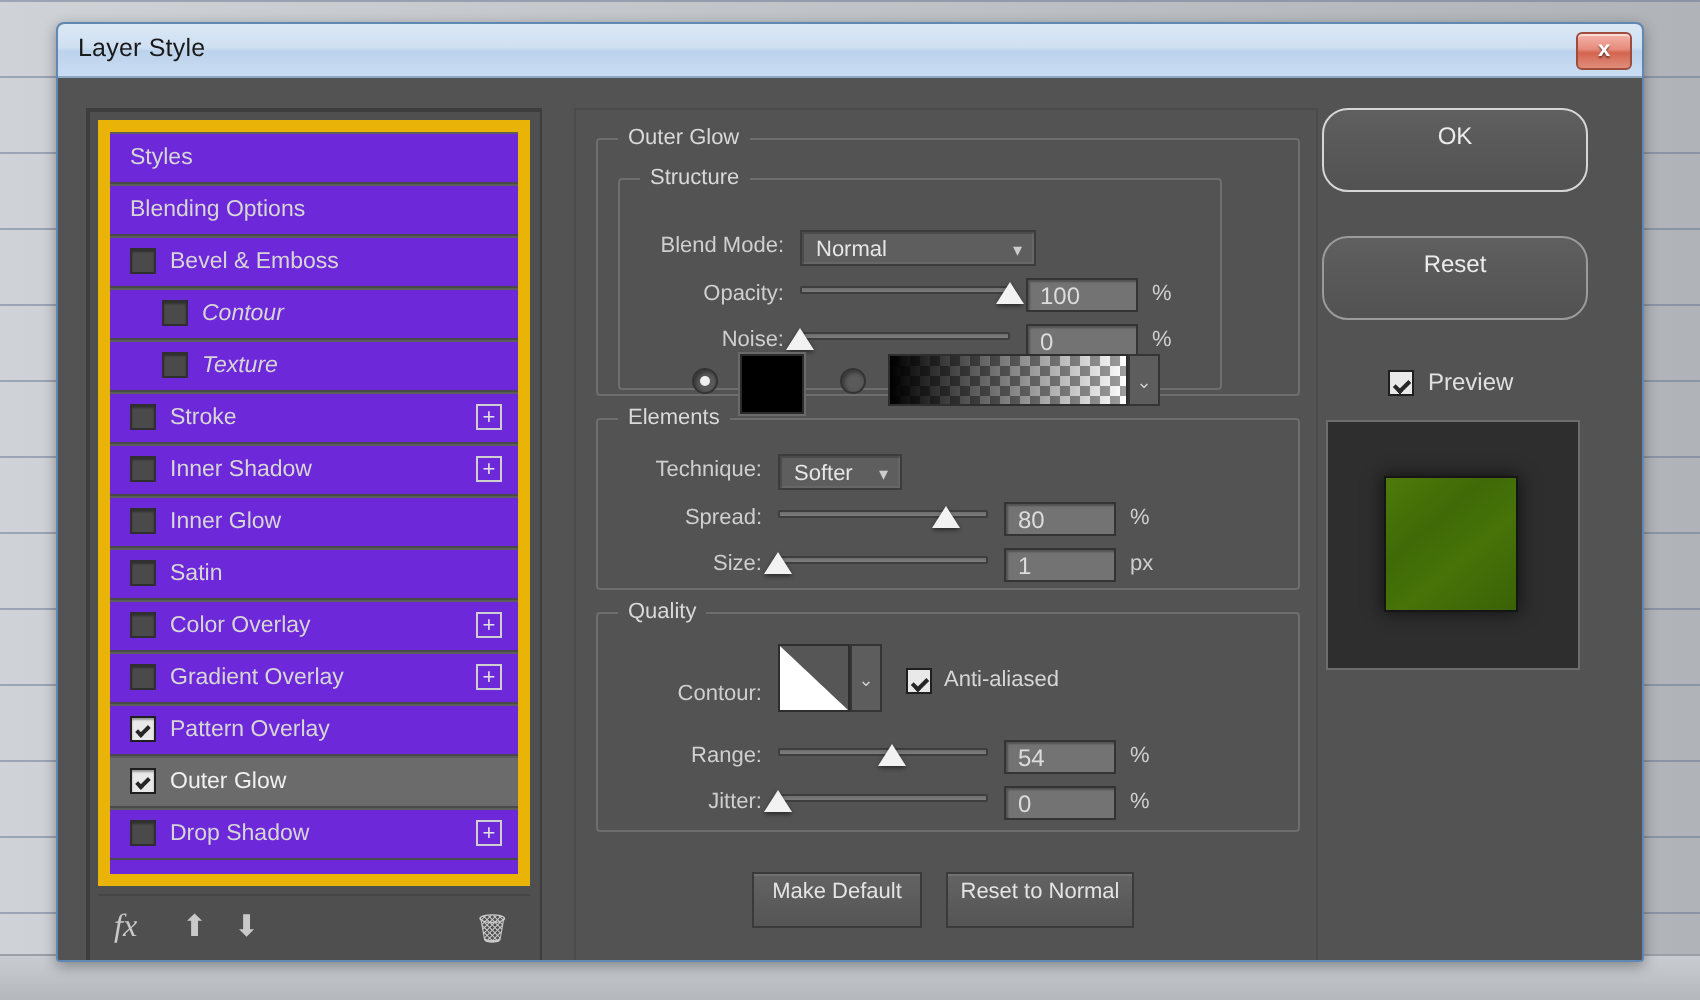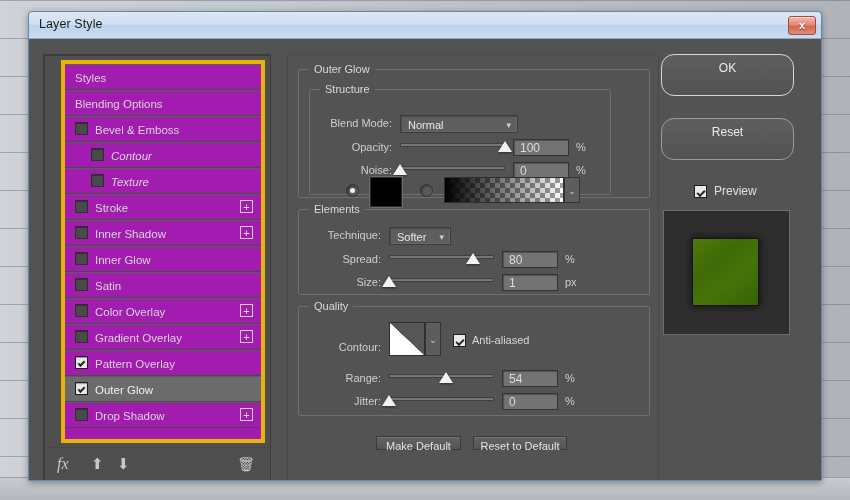--- a/index.html
+++ b/index.html
@@ -73,25 +73,24 @@
   
   #styles-panel{
     position:absolute;left:4px;top:5px;width:228px;height:432px;
     background:#4f4f4f;
     border:1px solid #3d3d3d;
     box-shadow:inset 1px 1px 0 rgba(0,0,0,.22);
     box-sizing:border-box;
   }
   #styles-list{
     position:absolute;left:5px;right:5px;top:5px;bottom:42px;
-    background:#a21caf;
-    border:4px solid #eab308;
+    background:#6d28d9;
+    border:6px solid #eab308;
     overflow:hidden;
     box-sizing:border-box;
-    margin-left:12px;
   }
   .style-row{
     position:relative;height:26px;line-height:26px;
     border-bottom:1px solid #4a4a4a;
     box-shadow:inset 0 1px 0 #5c5c5c;
     color:#d6d6d6;font-size:11.5px;
     padding-left:10px;
     cursor:pointer;
     box-sizing:border-box;
     white-space:nowrap;
@@ -246,21 +245,21 @@
     box-sizing:border-box;cursor:pointer;
   }
   .chk:after{
     content:"";position:absolute;left:2px;top:4px;width:6px;height:3px;
     border-left:2px solid #262626;border-bottom:2px solid #262626;
     transform:rotate(-45deg);
   }
   .chk-label{position:absolute;color:#d7d7d7;font-size:11px;}
 
   .push-btn{
-    position:absolute;height:14px;
+    position:absolute;height:28px;
     background:linear-gradient(to bottom,#636363,#555555);
     border:1px solid #3a3a3a;
     box-shadow:inset 0 1px 0 rgba(255,255,255,.1);
     color:#e4e4e4;font-size:11px;line-height:19px;text-align:center;
     cursor:pointer;box-sizing:border-box;
   }
 
   
   #right-col{position:absolute;right:6px;top:5px;width:144px;}
   .round-btn{
@@ -421,21 +420,21 @@
         <div class="fld-label" style="left:4px;top:83px;width:78px;">Jitter:</div>
         <div class="slider" style="left:90px;top:81px;width:105px;">
           <div class="track"></div>
           <div class="thumb" style="left: -7px;"></div>
         </div>
         <div class="num-field" style="left:203px;top:81px;">0</div>
         <div class="unit" style="left:266px;top:83px;">%</div>
       </fieldset>
 
       <div class="push-btn" style="left:88px;top:381px;width:85px;">Make Default</div>
-      <div class="push-btn" style="left:185px;top:381px;width:94px;">Reset to Default</div>
+      <div class="push-btn" style="left:185px;top:381px;width:94px;">Reset to Normal</div>
     </div>
 
     <div id="right-col">
       <div class="round-btn primary">OK</div>
       <div class="round-btn">Reset</div>
 
       <div id="preview-row">
         <div id="preview-chk"></div>
         <div id="preview-label">Preview</div>
       </div>

